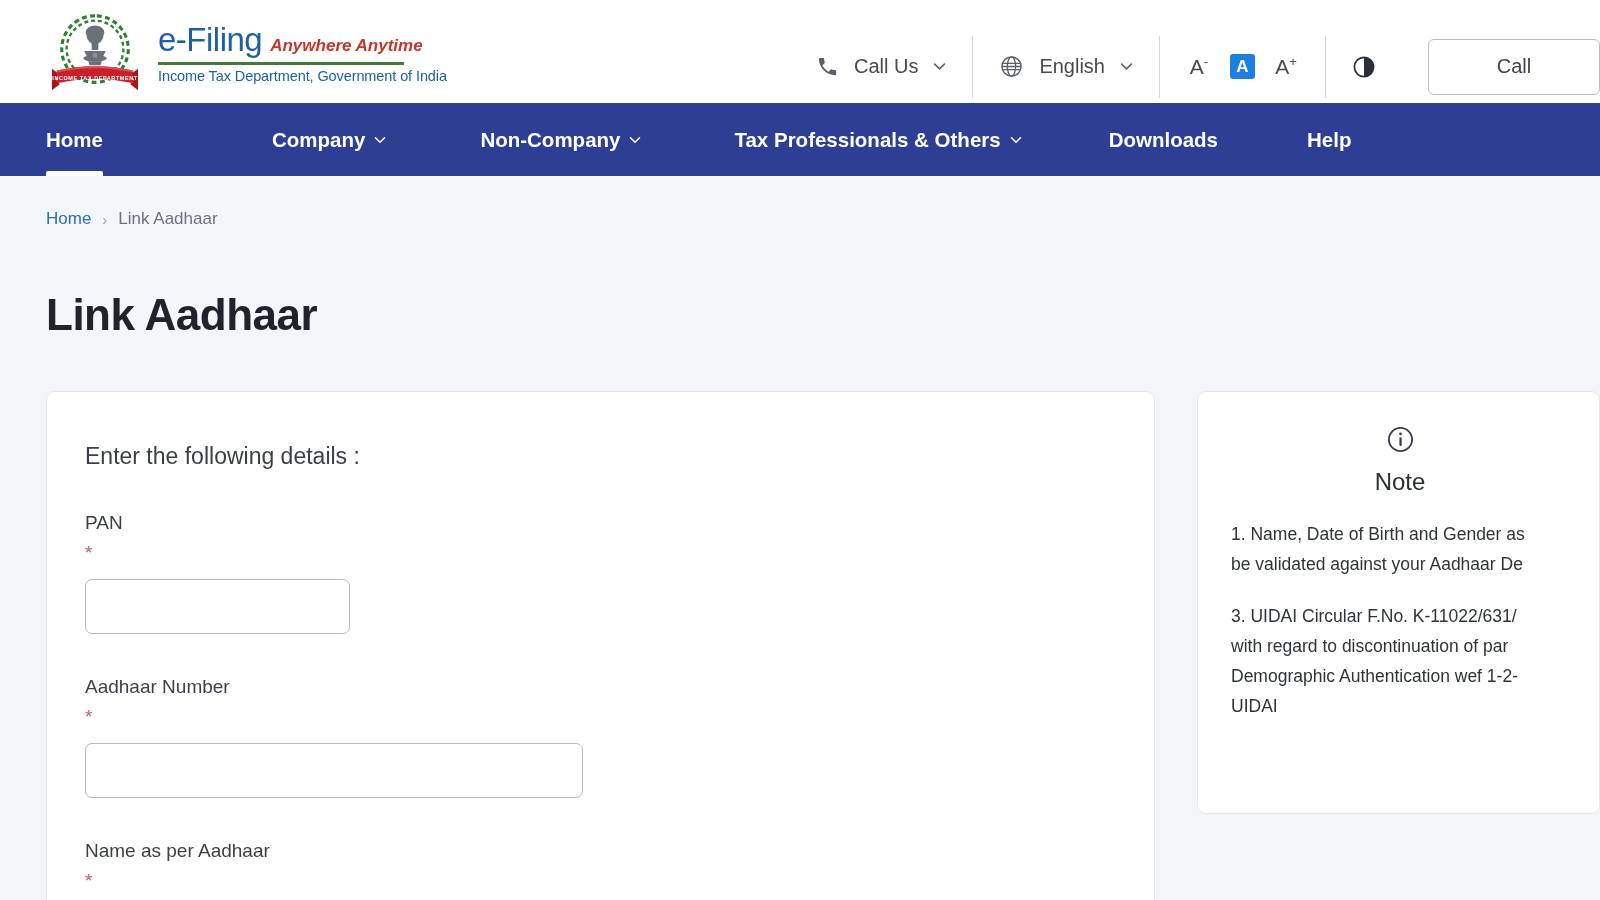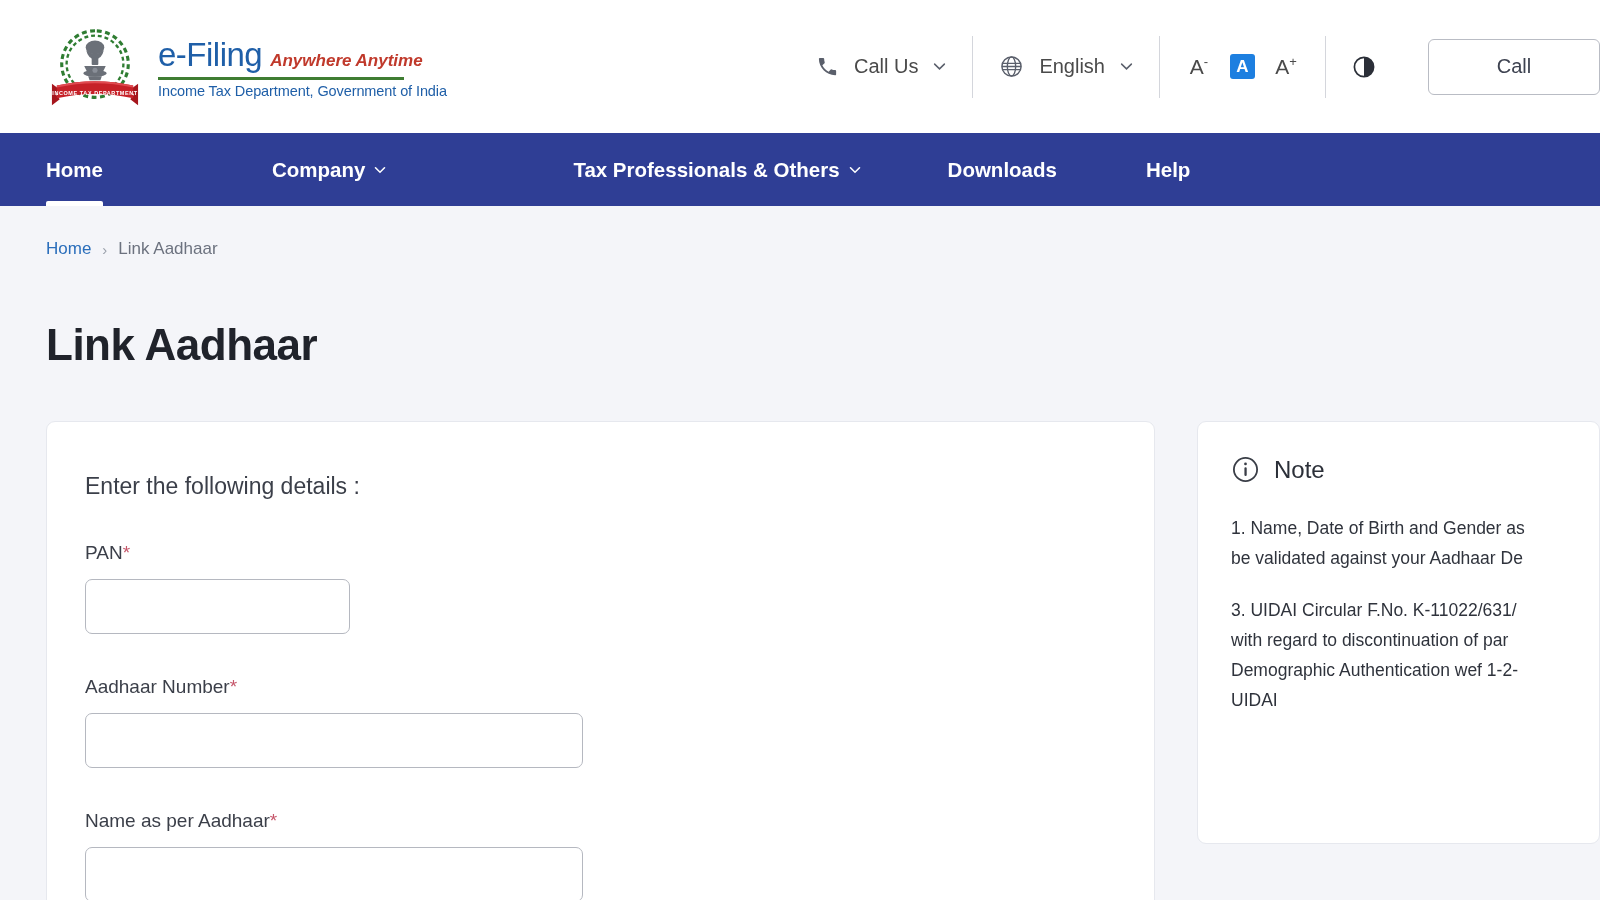--- a/index.html
+++ b/index.html
@@ -8,21 +8,21 @@
     margin: 0; padding: 0;
     width: 1600px; height: 900px;
     overflow: hidden;
     background: #f4f5f9;
     font-family: "Liberation Sans", sans-serif;
   }
 
   
   .topbar {
     position: relative;
-    height: 133px;
+    height: 103px;
     background: #ffffff;
     display: flex;
     align-items: center;
     padding: 0 0 0 46px;
   }
 
   .brand { display: flex; align-items: center; gap: 14px; }
 
   .emblem { width: 98px; height: 92px; flex: none; }
 
@@ -131,41 +131,42 @@
 
   .form-card {
     width: 1110px; min-height: 470px;
     background: #ffffff; border: 1px solid #e6e8ee; border-radius: 9px;
     padding: 40px 38px 30px 38px;
   }
   .form-intro { font-size: 23px; color: #3b3f49; margin: 11px 0 0 0; }
 
   .field { margin-top: 42px; }
   .field-label {
-    font-size: 19px; color: #3b3f49; display: flex; align-items: baseline; gap: 0;
+    font-size: 19px; color: #3b3f49; display: flex; align-items: baseline; gap: 8px; flex-direction: column;
   }
   .req { color: #c6576b; font-size: 19px; }
   .field-input {
     margin-top: 15px; height: 55px;
     border: 1px solid #b5b8c0; border-radius: 7px; background: #fff;
     width: 265px; outline: none; font-size: 18px; padding: 0 12px;
     font-family: "Liberation Sans", sans-serif; color: #20232b;
   }
   .field-input.wide { width: 498px; }
 
   .note-card {
     width: 403px; margin-left: 42px; flex: none;
     background: #ffffff; border: 1px solid #e6e8ee; border-radius: 9px;
     padding: 33px 30px 30px 33px;
     min-height: 423px;
     overflow: hidden;
   }
   .note-head {
     display: flex; align-items: center; gap: 14px;
-    margin-bottom: 29px;
+    margin-bottom: 23px;
+    flex-direction: column;
   }
   .note-title { font-size: 24px; color: #2b2f38; }
   .note-item {
     font-size: 17.5px; line-height: 30px; color: #2f333c;
     margin-bottom: 22px; white-space: nowrap;
   }
   .note-item:last-child { margin-bottom: 0; }
 </style>
 </head>
 <body>
@@ -278,20 +279,26 @@
   </div>
   <div class="nav-gap-1"></div>
   <div class="nav-gap-2"></div>
   <div class="nav-item">
     <span>Company</span>
     <svg class="chev" viewBox="0 0 12 12">
         <path d="M1.5 3.8 L6 8.2 L10.5 3.8" fill="none" stroke="#ffffff" stroke-width="1.6" stroke-linecap="round"></path>
       </svg>
   </div>
   <div class="nav-gap-3"></div>
+  <div class="nav-item">
+    <span>Non-Company</span>
+    <svg class="chev" viewBox="0 0 12 12">
+        <path d="M1.5 3.8 L6 8.2 L10.5 3.8" fill="none" stroke="#ffffff" stroke-width="1.6" stroke-linecap="round"></path>
+      </svg>
+  </div>
   <div class="nav-gap-4"></div>
   <div class="nav-item">
     <span>Tax Professionals &amp; Others</span>
     <svg class="chev" viewBox="0 0 12 12">
         <path d="M1.5 3.8 L6 8.2 L10.5 3.8" fill="none" stroke="#ffffff" stroke-width="1.6" stroke-linecap="round"></path>
       </svg>
   </div>
   <div class="nav-gap-5"></div>
   <div class="nav-item">
     <span>Downloads</span>

